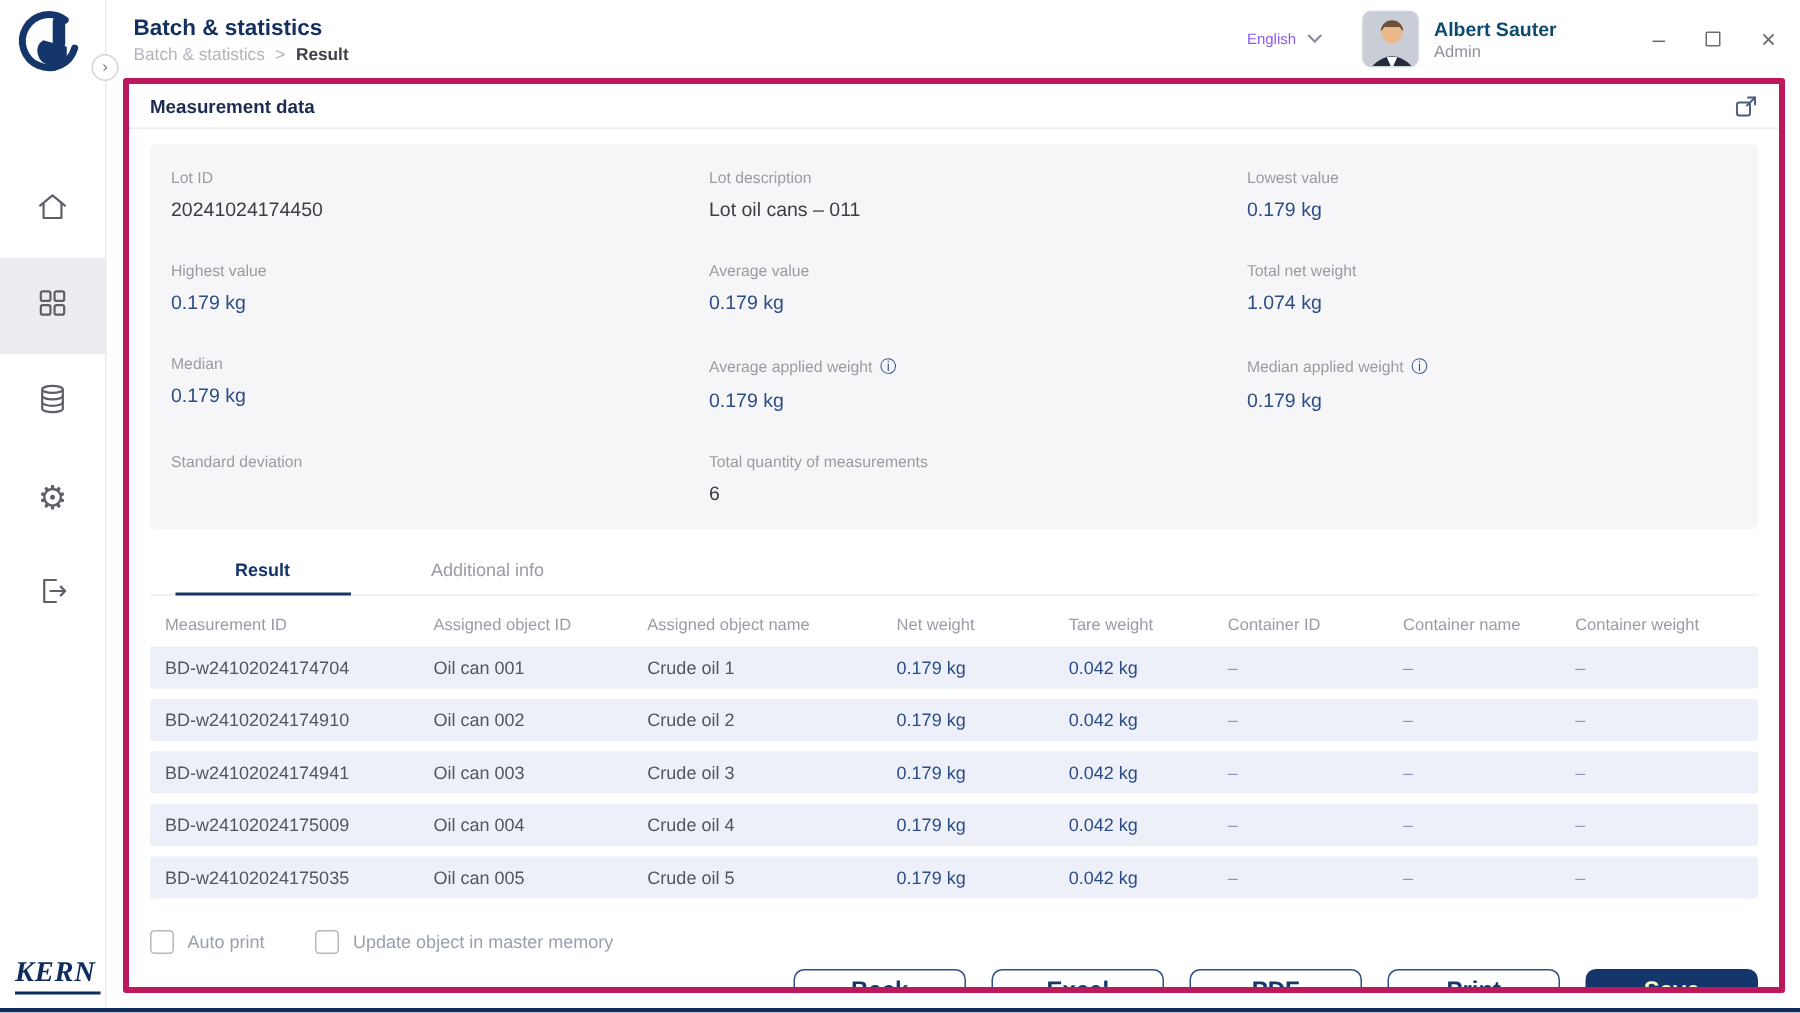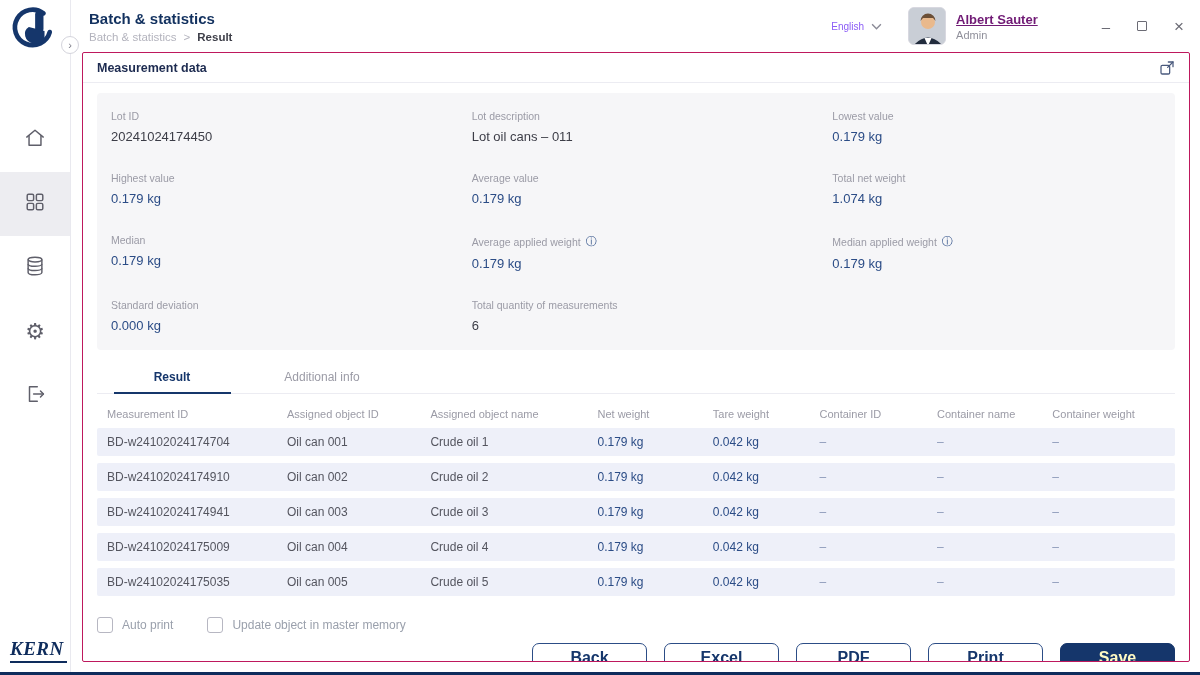--- a/index.html
+++ b/index.html
@@ -30,30 +30,30 @@
   .topbar { position:absolute; left:71px; top:0; right:0; height:52px; display:flex; align-items:center;
     padding:0 16px 0 18px; background:#fff; }
   .titles { margin-right:auto; }
   .app-title { font-size:15px; font-weight:800; color:#12315f; margin-top:1px; }
   .breadcrumb { display:flex; gap:7px; font-size:11.5px; color:#b3b3bd; margin-top:4px; }
   .crumb-current { color:#3e3f49; font-weight:600; }
   .lang { display:flex; align-items:center; gap:7px; font-size:10px; color:#8b5cf6; margin-right:26px; cursor:pointer; }
   .avatar { width:38px; height:38px; border-radius:6px; overflow:hidden; border:1px solid #d8d8e0;
     margin-right:10px; background:#c9ced6; flex:0 0 auto; cursor:pointer; }
   .user-block { margin-right:64px; }
-  .user-name { font-size:13px; font-weight:700; color:#701a75;text-decoration:underline; }
+  .user-name { font-size:13px; font-weight:700; color:#0c4a6e; }
   .user-role { font-size:11px; color:#90909b; margin-top:2px; }
   .win-controls { display:flex; align-items:center; gap:27px; color:#6b6b75; }
   .win-min { font-size:15px; line-height:1; cursor:pointer; }
   .win-max { width:10px; height:10px; border:1.3px solid #6b6b75; border-radius:1px; cursor:pointer; }
   .win-close { font-size:17px; line-height:1; cursor:pointer; }
 
   
   .card { position:absolute; left:82px; top:52px; right:10px; bottom:13px; background:#fff;
-    border:1px solid #be185d; border-radius:2px; display:flex; flex-direction:column; overflow:hidden; }
+    border:4px solid #be185d; border-radius:2px; display:flex; flex-direction:column; overflow:hidden; }
   .card-header { display:flex; justify-content:space-between; align-items:center;
     padding:7px 14px 6px; border-bottom:1px solid #ececf2; }
   .card-title { font-size:12.5px; font-weight:700; color:#1d2b50; }
   .expand-btn { cursor:pointer; display:flex; }
 
   
   .stats { margin:10px 14px 0; background:#f6f6f8; border-radius:4px; padding:14px 0 14px 14px;
     display:grid; grid-template-columns:1fr 1fr 0.95fr; row-gap:22px; }
   .stat { padding:3px 0; }
   .stat-label { font-size:10.5px; color:#9b9ba6; display:flex; align-items:center; gap:5px; }
@@ -231,21 +231,20 @@
       <div class="stat">
         <div class="stat-label">Average applied weight<span class="info-icon">ⓘ</span></div>
         <div class="stat-value accent">0.179 kg</div>
       </div>
       <div class="stat">
         <div class="stat-label">Median applied weight<span class="info-icon">ⓘ</span></div>
         <div class="stat-value accent">0.179 kg</div>
       </div>
       <div class="stat">
         <div class="stat-label">Standard deviation</div>
-        <div class="stat-value accent">0.000 kg</div>
       </div>
       <div class="stat">
         <div class="stat-label">Total quantity of measurements</div>
         <div class="stat-value plain">6</div>
       </div>
     </div>
 
   <div class="tabs">
       <div class="tab active">Result</div>
       <div class="tab">Additional info</div>

